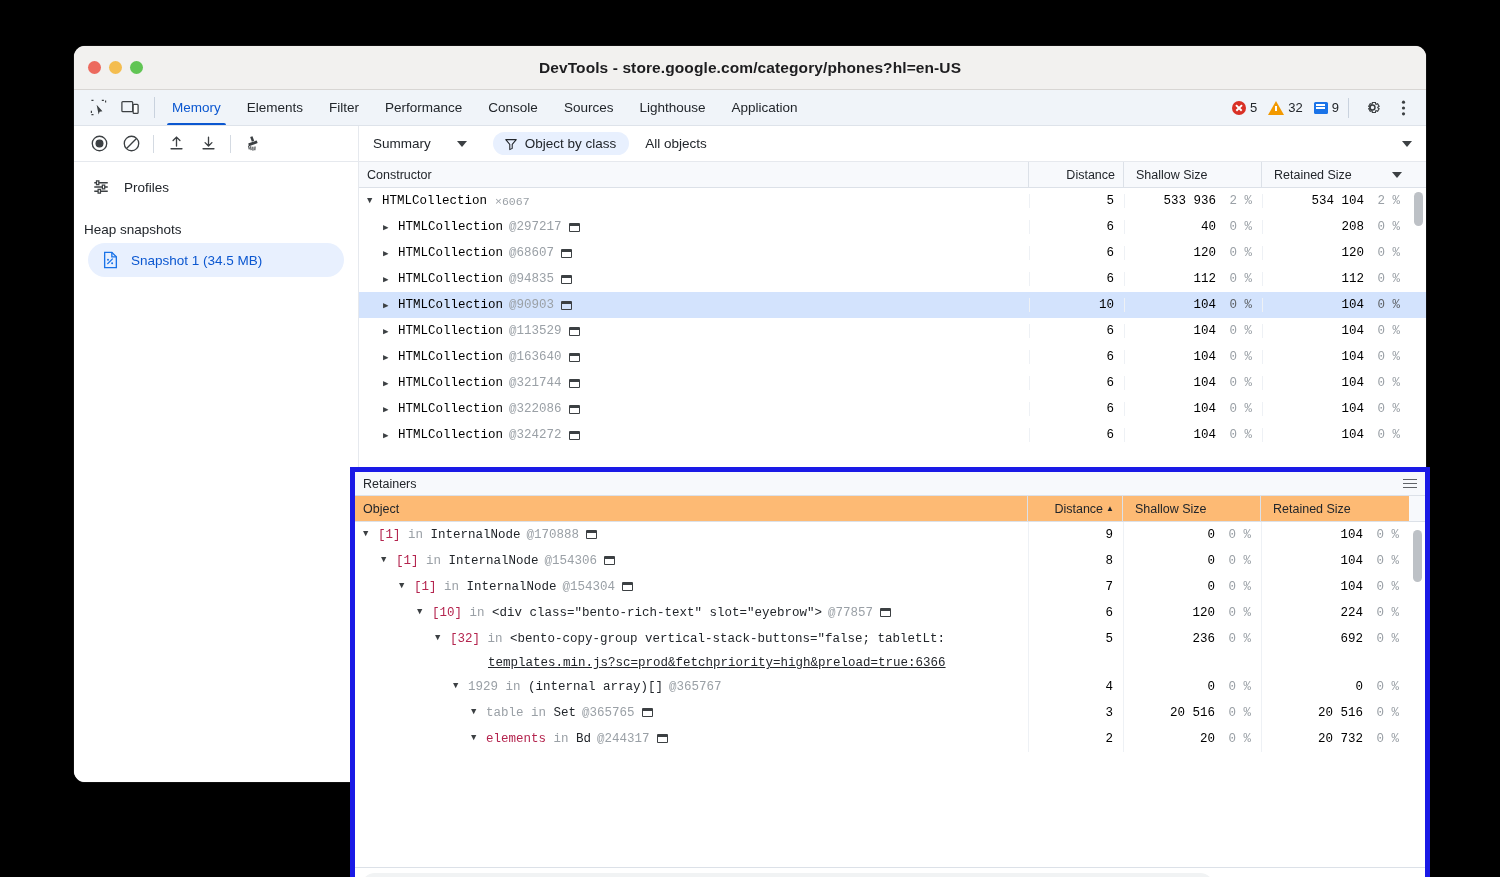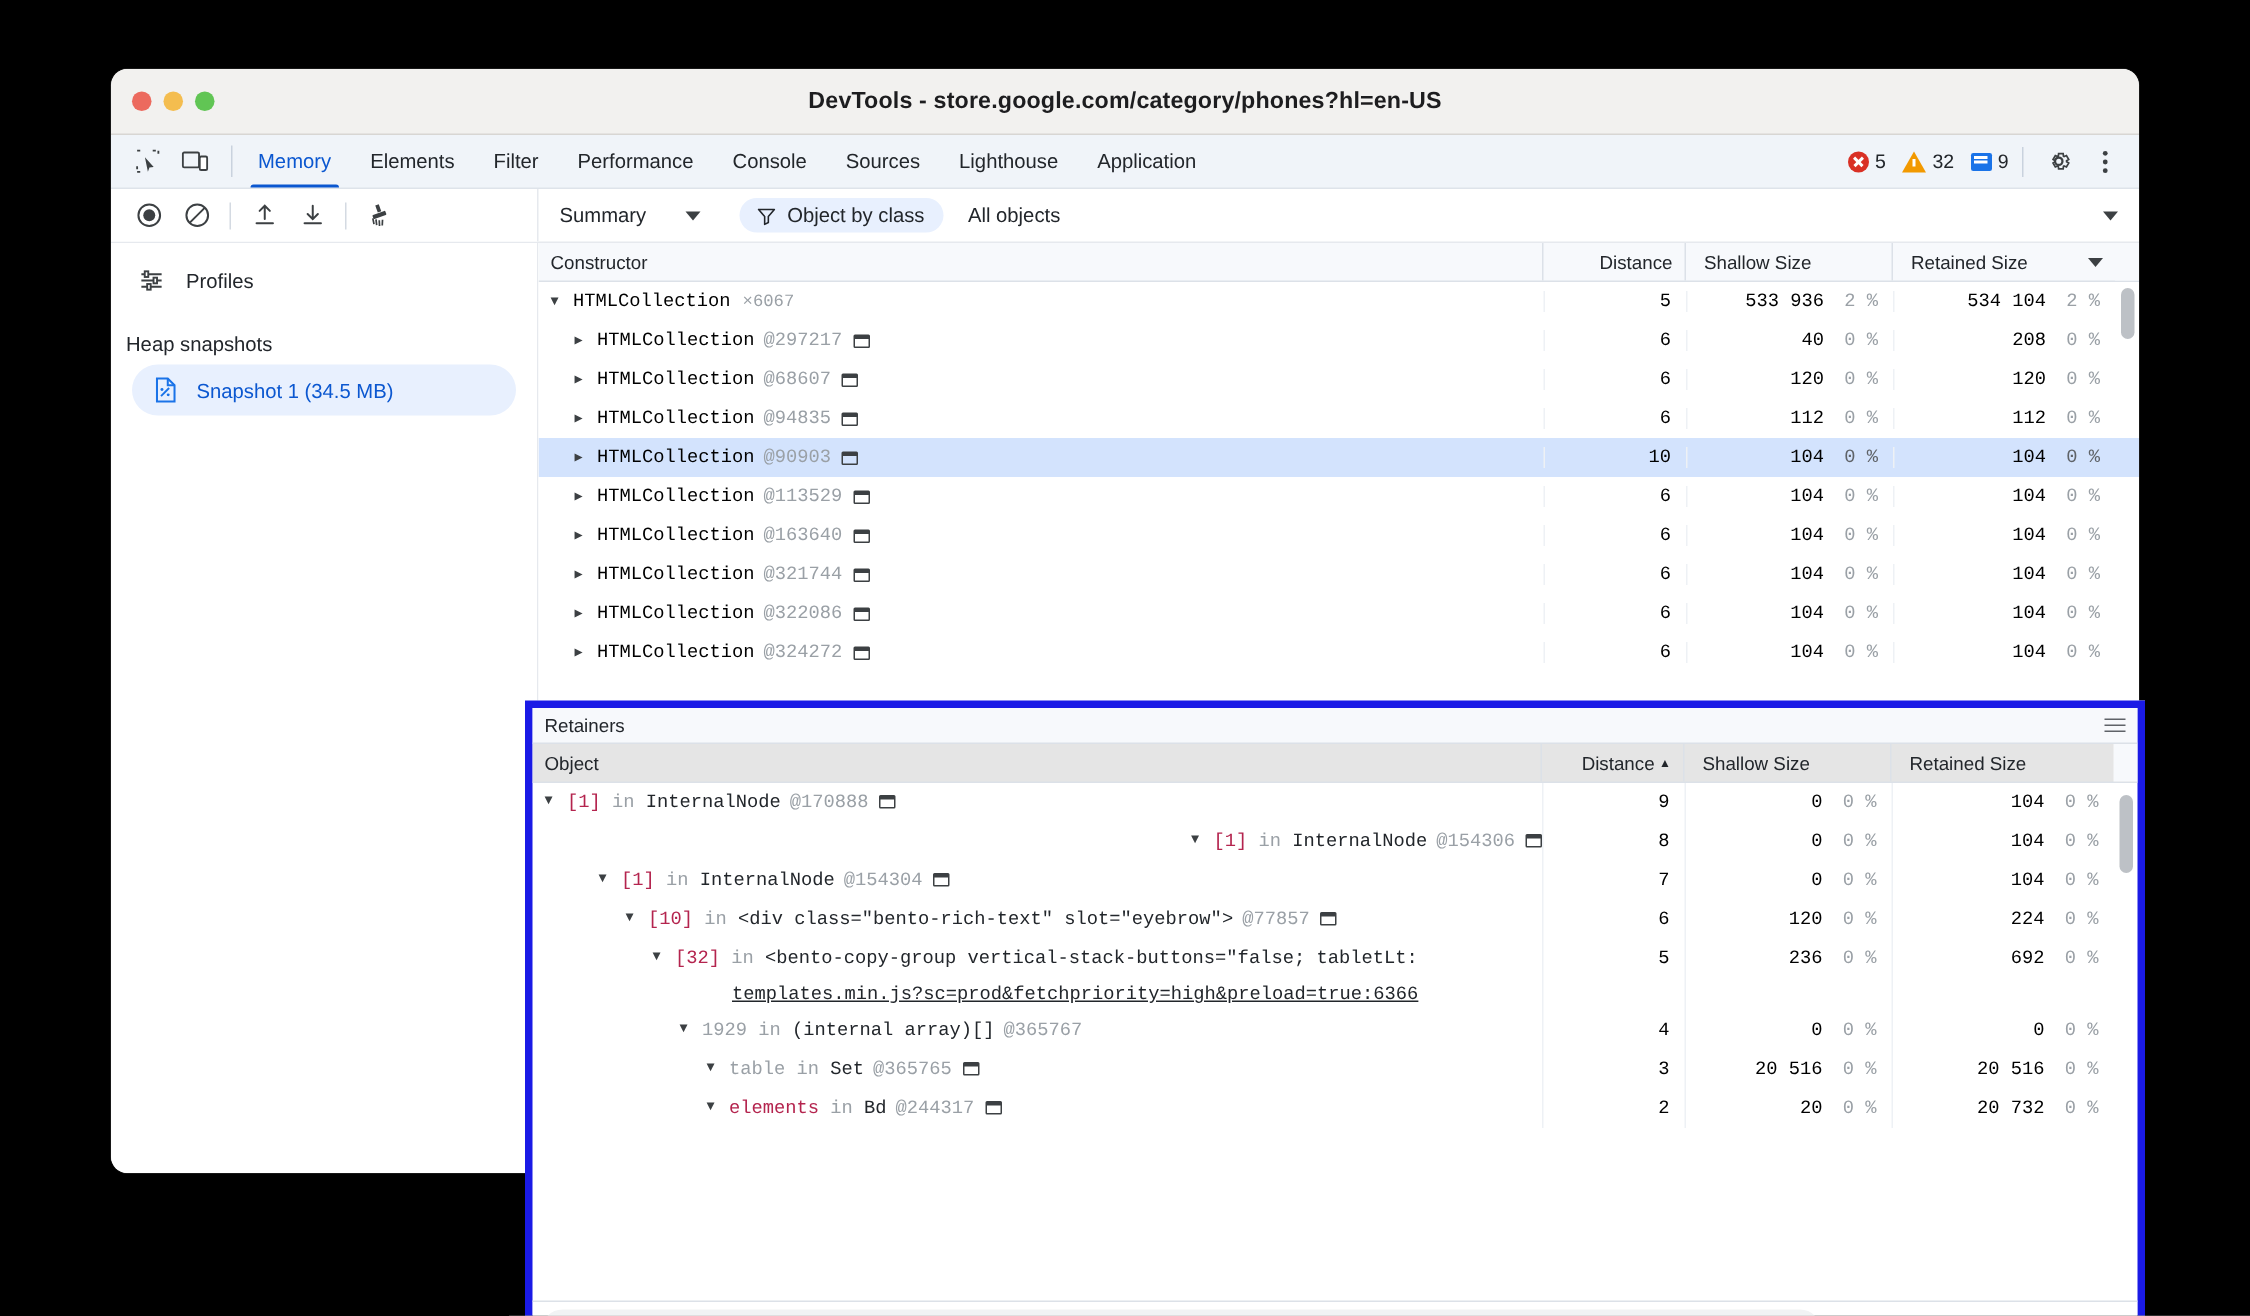--- a/index.html
+++ b/index.html
@@ -157,21 +157,21 @@
     position: absolute; left: 350px; top: 467px; width: 1080px; height: 443px;
     border: 5px solid #1a1ae6; background: #ffffff; overflow:hidden;
   }
   .ret-title {
     height: 24px; background:#f7f9fc; border-bottom:1px solid #dce1e8;
     display:flex; align-items:center; padding: 0 8px; font-size:12.5px; color:#22262b;
   }
   .burger { margin-left:auto; width:14px; display:flex; flex-direction:column; gap:2.5px; cursor:pointer;}
   .burger i { display:block; height:1.5px; background:#5f6368; }
   .ret-grid-head {
-    display:flex; height: 26px; background:#e5e5e5; border-bottom:1px solid #dce1e8;
+    display:flex; height: 26px; background:#fdba74; border-bottom:1px solid #dce1e8;
     font-size:12.5px; color:#22262b;
   }
   .rgh { display:flex; align-items:center; padding:0 8px; border-right:1px solid #dce1e8; }
   .rgh.obj { flex:1; }
   .rgh.dist { width: 95px; justify-content:flex-end; }
   .rgh.shal { width: 138px; padding-left:12px; }
   .rgh.ret { width: 148px; padding-left:12px; border-right:none; }
   .asc { font-size: 8px; margin-left: 3px; }
 
   .ret-rows { font-family:"Liberation Mono", monospace; font-size:12.5px; }
@@ -605,21 +605,21 @@
             <span>0</span>
             <span class="pct">0 %</span>
           </div>
           <div class="r-ret">
             <span>104</span>
             <span class="pct">0 %</span>
           </div>
           <div class="scroll-gutter" style="background: transparent;"></div>
         </div>
         <div class="ret-row">
-          <div class="r-obj" style="padding-left: 26px; align-items: center; justify-content: flex-end;">
+          <div class="r-obj" style="padding-left: 26px; align-items: center;">
             <span class="tri open" style="align-self: flex-start; margin-top: 7px;"></span>
             <div class="txtwrap">
               <div style="line-height: 26px;"><span class="k-idx">[1]</span><span class="k-in"> in </span><span class="k-cls">InternalNode</span><span class="objid">@154306</span><span class="win-glyph"></span></div>
             </div>
           </div>
           <div class="r-dist">8</div>
           <div class="r-shal">
             <span>0</span>
             <span class="pct">0 %</span>
           </div>

